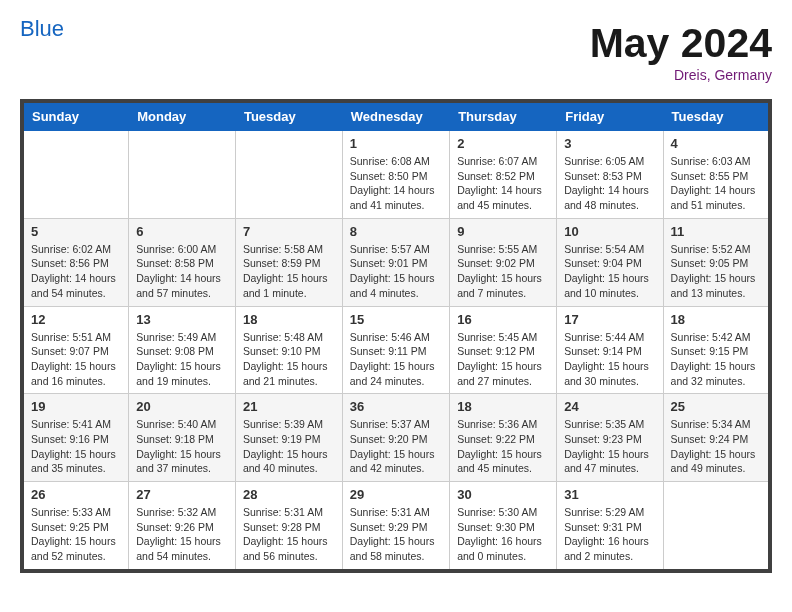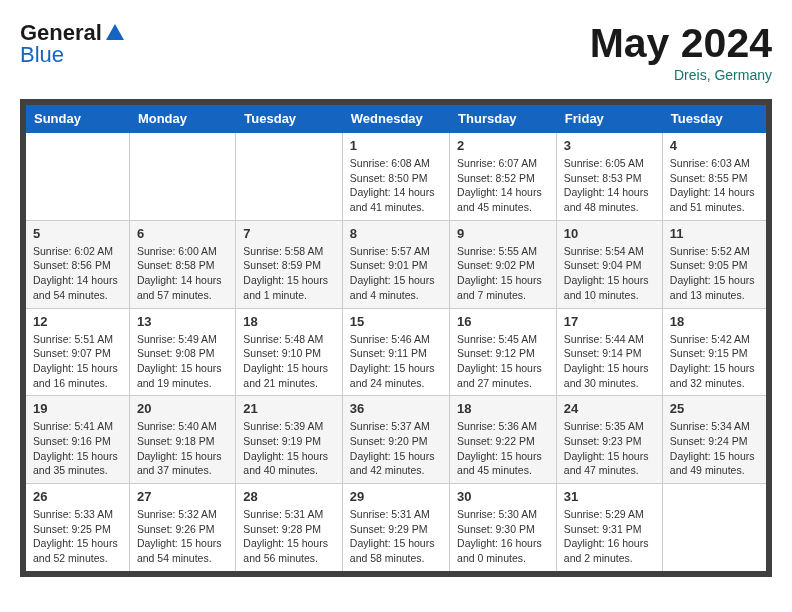--- a/index.html
+++ b/index.html
@@ -24,26 +24,26 @@
     .title-block {
       text-align: right;
     }
     .month-year {
       font-size: 41px;
       font-weight: bold;
       color: #1a1a1a;
     }
     .location {
       font-size: 14px;
-      color: #0f766e;
+      color: #701a75;
     }
     .calendar {
       width: 100%;
       border-collapse: collapse;
-      border: 6px solid #404040;
+      border: 4px solid #404040;
     }
     .calendar th {
       background: #1565c0;
       color: #fff;
       text-align: left;
       padding: 6px 8px;
       font-size: 13px;
       border: 1px solid #1565c0;
     }
     .calendar td {
@@ -72,26 +72,20 @@
     }
     .empty-cell {
       background: #fff !important;
     }
   </style>
 </head>
 <body>
 
 <div class="header">
   <div class="logo">
-    <div style="display:flex; align-items:center;">
-      <span style="font-size:22px; font-weight:bold; color:#1a1a1a;">General</span>
-      <svg width="22" height="22" viewBox="0 0 22 22" style="margin-left:2px;">
-        <polygon points="11,2 20,18 2,18" fill="#1565c0"></polygon>
-      </svg>
-    </div>
     <span style="font-size:22px; font-weight:normal; color:#1565c0; margin-top:-4px;">Blue</span>
   </div>
   <div class="title-block">
     <div class="month-year">May 2024</div>
     <div class="location">Dreis, Germany</div>
   </div>
 </div>
 
 <table class="calendar">
   <thead>

